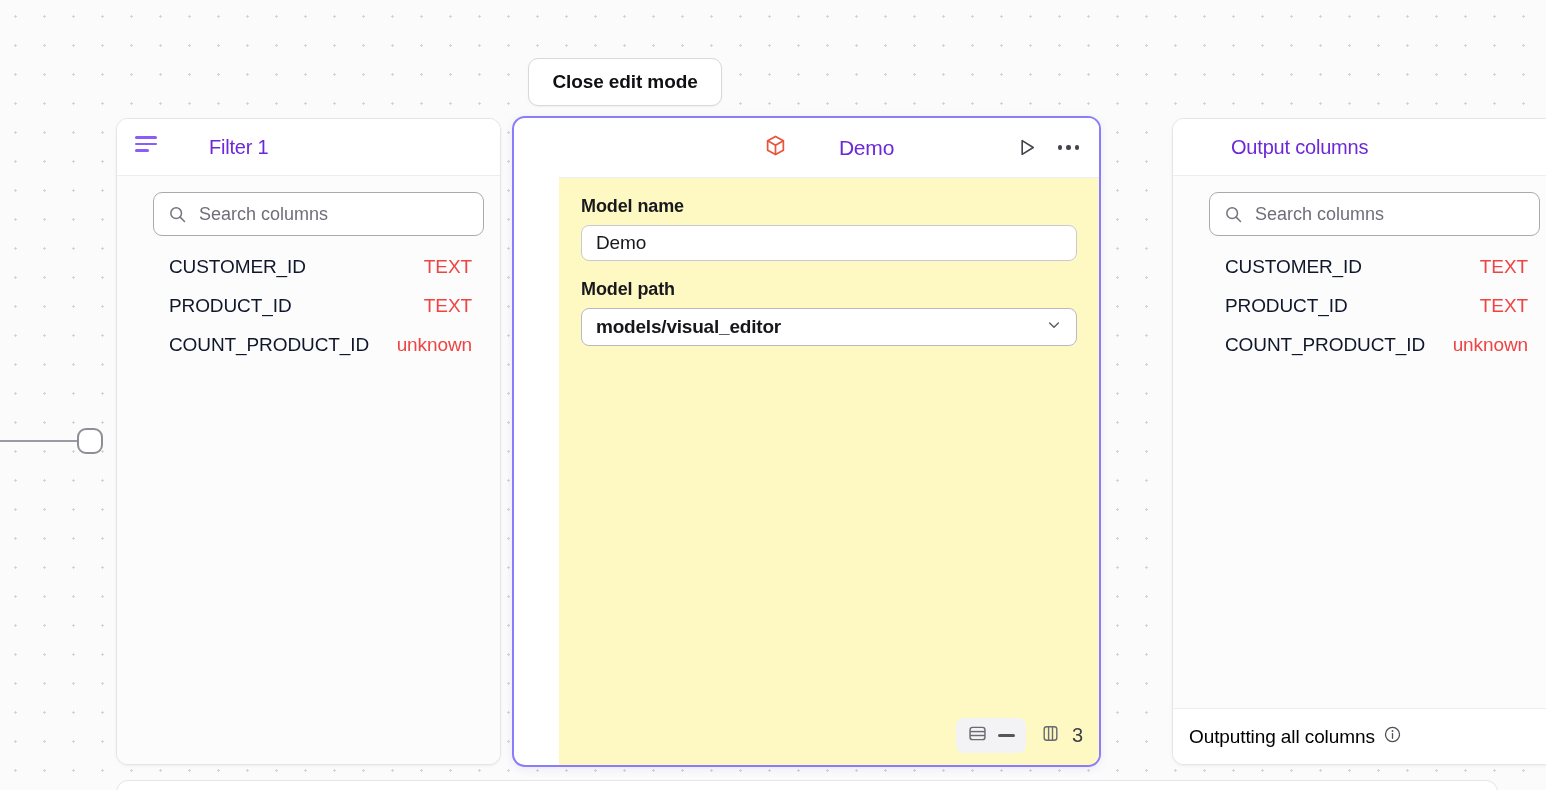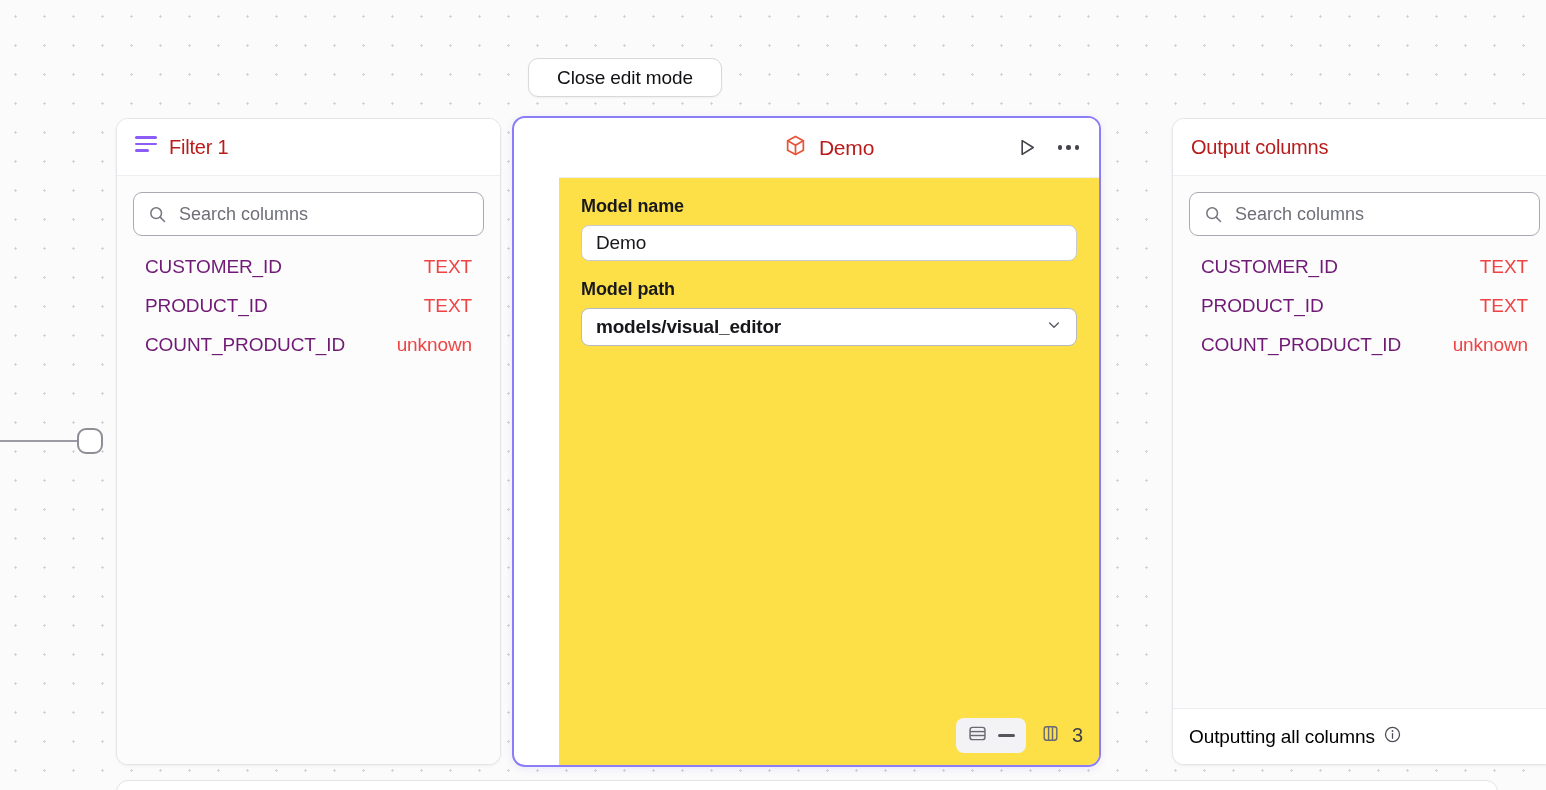--- a/index.html
+++ b/index.html
@@ -46,27 +46,27 @@
     background: #ffffff;
     box-sizing: border-box;
   }
 
   
   #close-edit-btn {
     position: absolute;
     left: 528px;
     top: 58px;
     width: 194px;
-    height: 39px;
+    height: 48px;
     background: #ffffff;
     border: 1px solid #d8d8dd;
     border-radius: 10px;
     box-shadow: 0 1px 2px rgba(16,24,40,.05);
     font-size: 19px;
-    font-weight: normal;
+    font-weight: bold;
     color: #101014;
     display: flex;
     align-items: center;
     justify-content: center;
     box-sizing: border-box;
     cursor: pointer;
     letter-spacing: -0.1px;
   }
 
   
@@ -86,22 +86,23 @@
     flex: 0 0 57px;
     display: flex;
     align-items: center;
     padding: 0 18px;
     border-bottom: 1px solid #edeef1;
     background: #ffffff;
     box-sizing: border-box;
   }
   .panel-title {
     font-size: 20px;
-    color: #b91c1c;
+    color: #6d28d9;
     letter-spacing: -0.2px;
+    margin-left: 40px;
   }
   .panel-body {
     flex: 1 1 auto;
     background: #fcfcfd;
     padding: 16px 16px 0 16px;
     box-sizing: border-box;
     position: relative;
   }
 
   
@@ -109,20 +110,21 @@
     height: 44px;
     border: 1px solid #a9a9b2;
     border-radius: 9px;
     background: #ffffff;
     display: flex;
     align-items: center;
     padding: 0 14px;
     box-sizing: border-box;
     gap: 12px;
     cursor: text;
+    margin-left: 20px;
   }
   .search-box svg { flex: 0 0 auto; display:block; }
   .search-box input {
     border: none;
     outline: none;
     background: transparent;
     font-family: "Liberation Sans", sans-serif;
     font-size: 18px;
     color: #1a1a1f;
     width: 100%;
@@ -136,21 +138,21 @@
   }
   .col-row {
     display: flex;
     align-items: baseline;
     justify-content: space-between;
     height: 39px;
     font-size: 19px;
     padding: 0 12px;
     box-sizing: border-box;
   }
-  .col-name { color: #701a75; letter-spacing: -0.1px; }
+  .col-name { color: #0f172a; letter-spacing: -0.1px; margin-left: 24px; }
   .col-type { color: #ef4444; letter-spacing: -0.1px; }
 
   
   #panel-filter {
     left: 116px;
     top: 118px;
     width: 385px;
     height: 647px;
   }
   #filter-icon { width: 22px; height: 22px; margin-right: 12px; flex:0 0 auto; }
@@ -204,21 +206,21 @@
     gap: 4px;
     align-items: center;
     padding: 6px 2px;
   }
   #demo-ellipsis span {
     width: 4.5px; height: 4.5px; border-radius: 50%;
     background: #44444d; display:block;
   }
 
   #panel-demo .panel-body {
-    background: #fde047;
+    background: #fef9c3;
     padding: 18px 22px 0 22px;
   }
   .field-label {
     font-size: 18px;
     font-weight: bold;
     color: #18181d;
     margin-bottom: 8px;
     letter-spacing: -0.1px;
   }
   .field-input {

